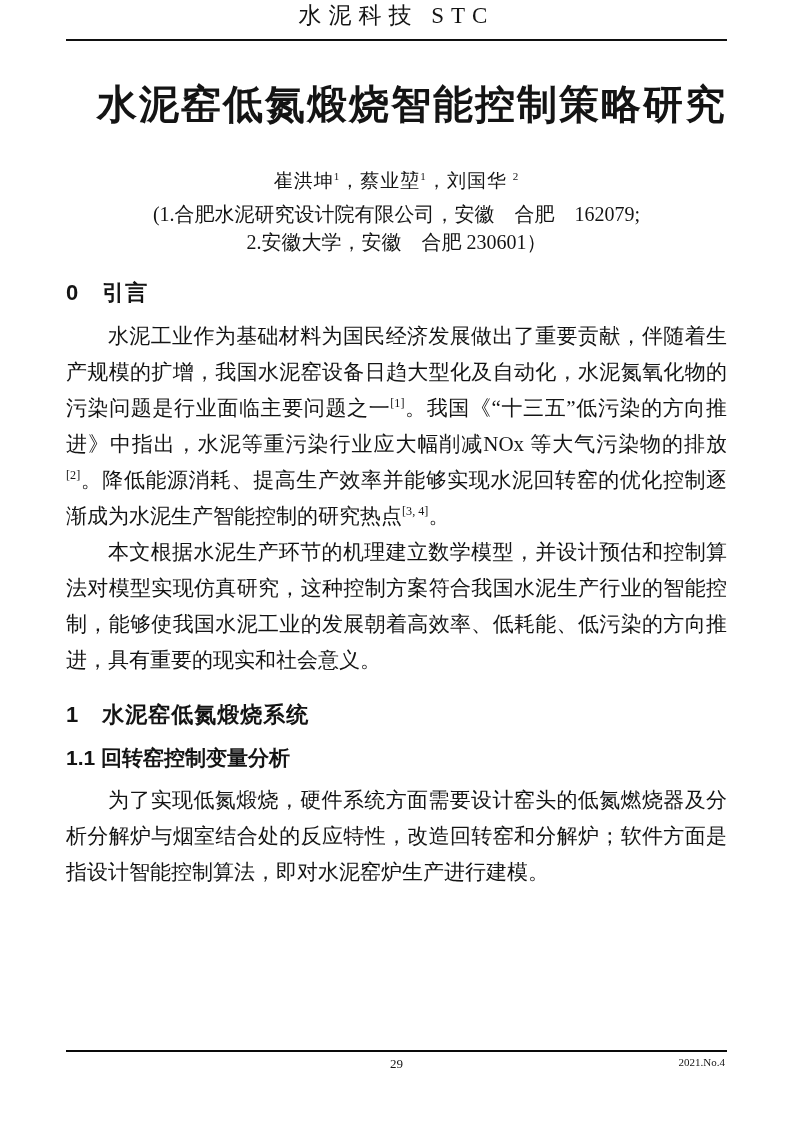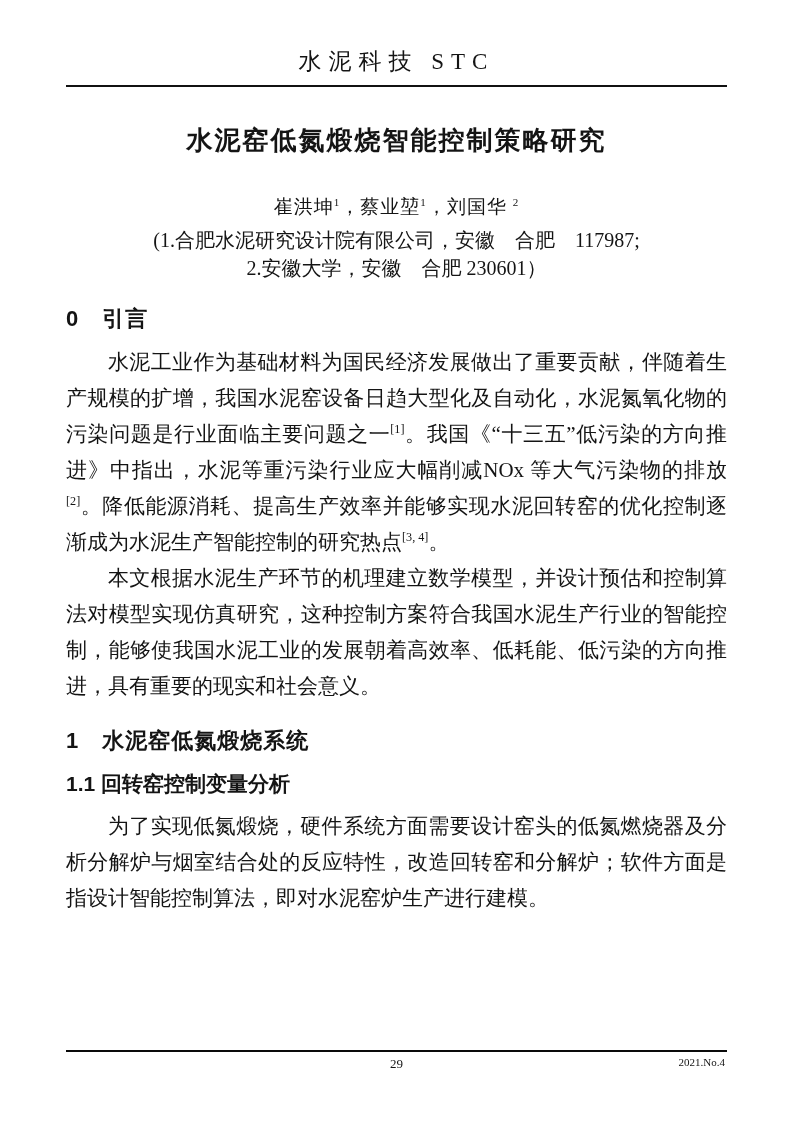--- a/index.html
+++ b/index.html
@@ -16,38 +16,37 @@
     color: #141414;
     font-family: "Liberation Serif", "DejaVu Serif", serif;
     overflow: hidden;
     box-sizing: border-box;
   }
   .content {
     margin: 0 66px;
   }
   
   .journal-name {
-    padding-top: 46px;
     text-align: center;
     font-size: 23px;
     letter-spacing: 7px;
     font-family: "Liberation Serif", "DejaVu Serif", serif;
   }
   .header-rule {
     margin: 8px 0 0 0;
     border: none;
     border-top: 2px solid #111111;
   }
   
   .article-title {
     margin: 36px 0 0 0;
-    text-align: center;
+    text-align: right;
     font-family: "Liberation Sans", "DejaVu Sans", sans-serif;
     font-weight: 700;
-    font-size: 26px;
+    font-size: 40px;
     letter-spacing: 2px;
   }
   .authors-line {
     margin-top: 36px;
     text-align: center;
     font-size: 19px;
     letter-spacing: 1px;
   }
   .authors-line sup, .para sup {
     font-size: 0.58em;
@@ -116,21 +115,21 @@
   <div class="content">
 
     <div class="journal-name">水泥科技 STC</div>
     <hr class="header-rule">
 
     <h1 class="article-title">水泥窑低氮煅烧智能控制策略研究</h1>
 
     <div class="authors-line"><span>崔洪坤</span><sup>1</sup><span>，蔡业堃</span><sup>1</sup><span>，刘国华 </span><sup>2</sup></div>
 
     <div class="affiliation-block">
-      <div class="affiliation">(1.合肥水泥研究设计院有限公司，安徽　合肥　117987;</div>
+      <div class="affiliation">(1.合肥水泥研究设计院有限公司，安徽　合肥　162079;</div>
       <div class="affiliation">2.安徽大学，安徽　合肥 230601）</div>
     </div>
 
     <h2 class="section-heading">0　引言</h2>
 
     <p class="para first-after-heading"><span>水泥工业作为基础材料为国民经济发展做出了重要贡献，伴随着生产规模的扩增，我国水泥窑设备日趋大型化及自动化，水泥氮氧化物的污染问题是行业面临主要问题之一</span><sup>[1]</sup><span>。我国《“十三五”低污染的方向推进》中指出，水泥等重污染行业应大幅削减NOx 等大气污染物的排放</span><sup>[2]</sup><span>。降低能源消耗、提高生产效率并能够实现水泥回转窑的优化控制逐渐成为水泥生产智能控制的研究热点</span><sup>[3, 4]</sup><span>。</span></p>
 
 
     <p class="para"><span>本文根据水泥生产环节的机理建立数学模型，并设计预估和控制算法对模型实现仿真研究，这种控制方案符合我国水泥生产行业的智能控制，能够使我国水泥工业的发展朝着高效率、低耗能、低污染的方向推进，具有重要的现实和社会意义。</span></p>
 

